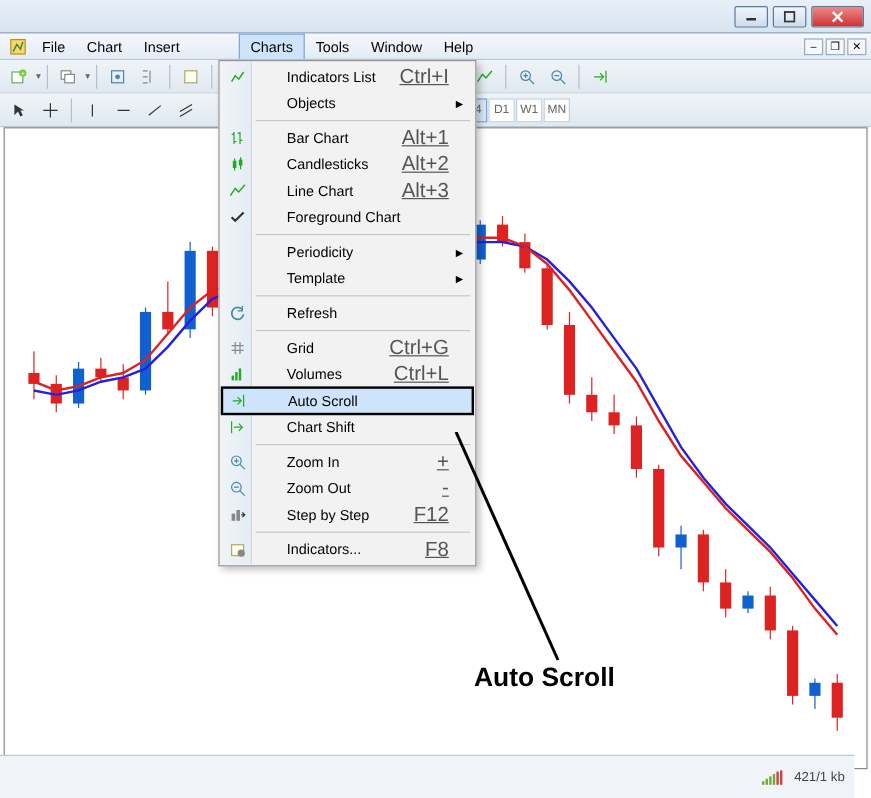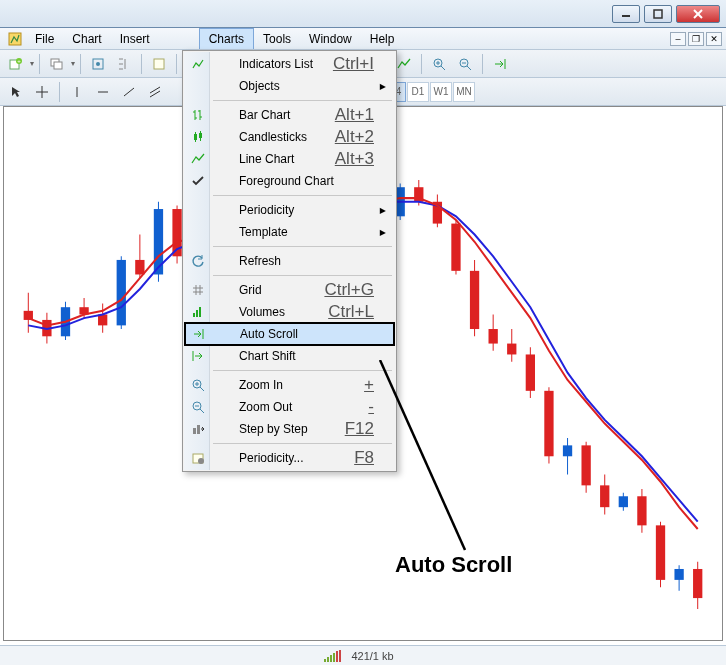--- a/index.html
+++ b/index.html
@@ -39,21 +39,21 @@
 .dd-strip { position:absolute; left:1px; top:1px; bottom:1px; width:26px; background:linear-gradient(90deg,#f0f4f8,#e4ecf4); border-right:1px solid #d0d8e0; z-index:-1; }
 
 
 .chart { position: absolute; top: 106px; left: 3px; right: 3px; bottom: 24px; background: #fff; border: 1px solid #888; }
 
 
 .anno-line { position:absolute; z-index:60; pointer-events:none; }
 .anno-text { position:absolute; z-index:60; font-size:22px; font-weight:600; color:#000; }
 
 
-.statusbar { position:absolute; bottom:0; left:0; right:0; height:20px; background:#f0f4f8; border-top:1px solid #b8c8d8; display:flex; align-items:center; justify-content:center; padding-right:8px; gap:10px; font-size:11px; color:#444; }
+.statusbar { position:absolute; bottom:0; left:0; right:14px; height:36px; background:#f0f4f8; border-top:1px solid #b8c8d8; display:flex; align-items:center; justify-content:flex-end; padding-right:8px; gap:10px; font-size:11px; color:#444; }
 .sig { display:flex; gap:1px; align-items:flex-end; height:12px; }
 .sig div { width:2px; background:#7a3; }
 .sig div:nth-child(1){height:3px} .sig div:nth-child(2){height:5px} .sig div:nth-child(3){height:7px} .sig div:nth-child(4){height:9px} .sig div:nth-child(5){height:11px;background:#c44} .sig div:nth-child(6){height:12px;background:#c44}
 
 
 .ico { width:14px; height:14px; }
 </style>
 </head>
 <body>
 
@@ -471,21 +471,21 @@
         <div class="dd-short">F12</div>
       </div>
       <div class="dd-sep"></div>
       <div class="dd-item">
         <div class="dd-icon">
           <svg class="ico" viewBox="0 0 14 14">
             <rect x="2" y="3" width="10" height="9" fill="#ffe" stroke="#aa6"></rect>
             <circle cx="10" cy="10" r="3" fill="#888"></circle>
           </svg>
         </div>
-        <div class="dd-label">Periodicity...</div>
+        <div class="dd-label">Indicators...</div>
         <div class="dd-short">F8</div>
       </div>
     </div>
 </div>
 
 <svg class="anno-line" style="top:360px;left:350px" width="150" height="210">
     <line x1="30" y1="0" x2="115" y2="190" stroke="#000" stroke-width="2.5"></line>
   </svg>
 <div class="anno-text" style="top:552px;left:395px">Auto Scroll</div>
 

